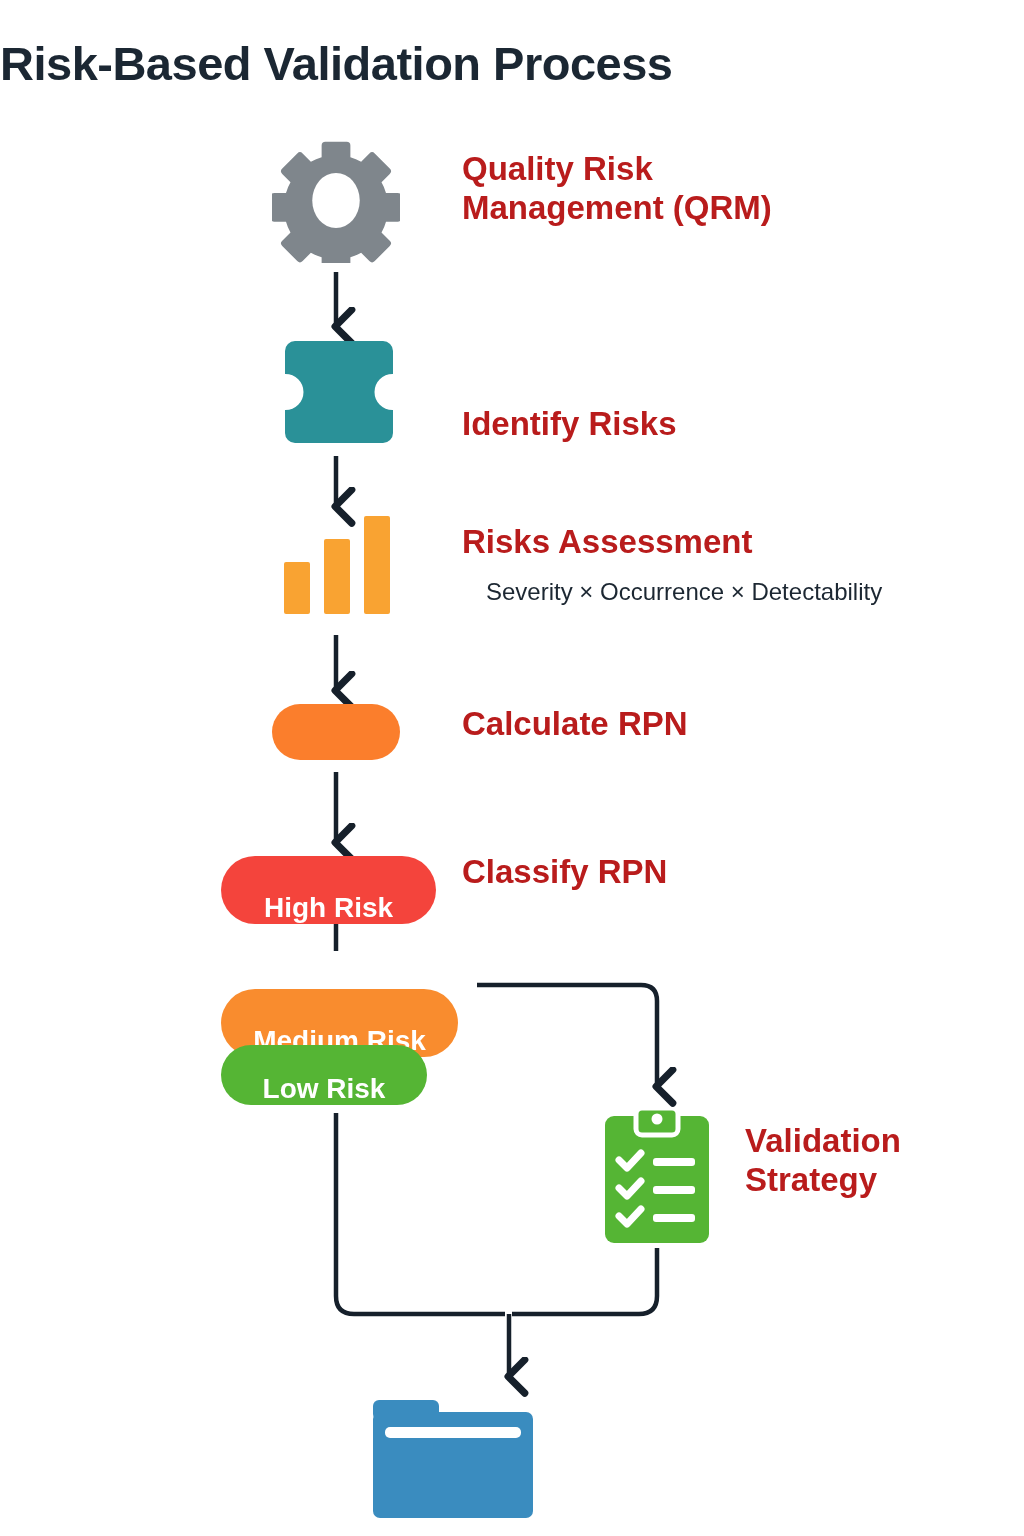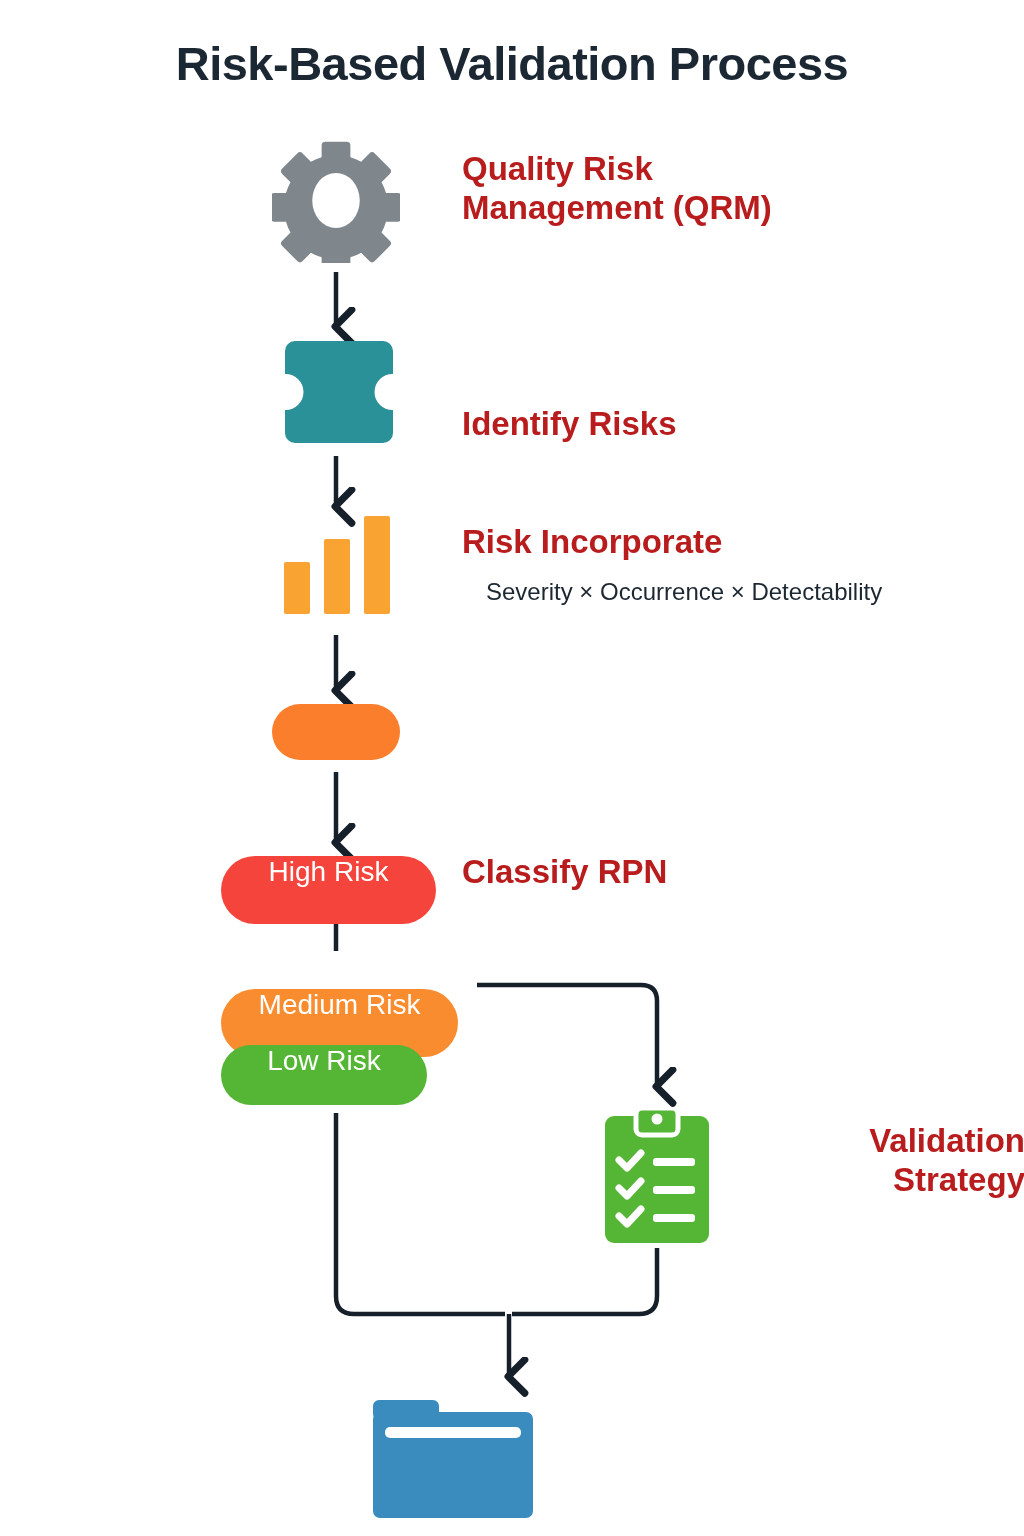--- a/index.html
+++ b/index.html
@@ -34,21 +34,21 @@
     line-height: 1.18;
     white-space: pre-line;
   }
 
   
   #title {
     position: absolute;
     left: 0;
     top: 36px;
     width: 1024px;
-    text-align: center;
+    text-align: left;
     font-size: 47px;
     font-weight: bold;
     letter-spacing: -0.5px;
     color: #1b2733;
   }
 
   
   .step-label {
     font-size: 33px;
     font-weight: 600;
@@ -75,25 +75,25 @@
   }
   .bar.b1 { left: 2px;  width: 26px; height: 52px; }
   .bar.b2 { left: 42px; width: 26px; height: 75px; }
   .bar.b3 { left: 82px; width: 26px; height: 98px; }
 
   
   .pill {
     position: absolute;
     border-radius: 999px;
     display: flex;
-    align-items: flex-start;
+    align-items: flex-end;
     justify-content: center;
     color: #ffffff;
     font-size: 28px;
-    font-weight: normal;
+    font-weight: bold;
   }
   #rpn-pill   { left: 272px; top: 704px; width: 128px; height: 56px; background: #FB7E2C; }
   #high-pill  { left: 221px; top: 856px;  width: 215px; height: 68px; background: #F4443C; }
   #med-pill   { left: 221px; top: 951px;  width: 237px; height: 68px; background: #F98C2E; margin-top: 38px; }
   #low-pill   { left: 221px; top: 1045px; width: 206px; height: 60px; background: #55B534; }
 
   
   #clipboard { left: 605px; top: 1108px; width: 104px; height: 135px; }
 
   
@@ -166,24 +166,25 @@
                V10 A10,10 0 0 1 10,0 Z"></path>
     </svg>
   </div>
   <div class="label step-label" style="left:462px; top:357px; width:520px;margin-top:48px;">Identify Risks</div>
 
   <div class="node" id="bars">
     <div class="bar b1"></div>
     <div class="bar b2"></div>
     <div class="bar b3"></div>
   </div>
-  <div class="label step-label" style="left:462px; top:523px; width:540px;">Risk Incorporate</div>
+  <div class="label step-label" style="left:462px; top:523px; width:540px;">Risks Assessment</div>
   <div class="label sub-label" style="left:440px; top:578px; width:560px;margin-left:46px;">Severity × Occurrence × Detectability</div>
 
   <div class="pill" id="rpn-pill"></div>
+  <div class="label step-label" style="left:462px; top:705px; width:520px;">Calculate RPN</div>
 
   <div class="label step-label" style="left:462px; top:853px; width:520px;">Classify RPN</div>
 
   <div class="pill" id="high-pill">
     <span>High Risk</span>
   </div>
   <div class="pill" id="med-pill">
     <span>Medium Risk</span>
   </div>
   <div class="pill" id="low-pill">
@@ -203,21 +204,21 @@
         <path d="M14,80 L22,88 L36,73"></path>
         <path d="M14,108 L22,116 L36,101"></path>
       </g>
       <g fill="#ffffff">
         <rect x="48" y="50" width="42" height="8" rx="3"></rect>
         <rect x="48" y="78" width="42" height="8" rx="3"></rect>
         <rect x="48" y="106" width="42" height="8" rx="3"></rect>
       </g>
     </svg>
   </div>
-  <div class="label step-label" style="left:745px; top:1122px; width:280px;text-align:right;">Validation
+  <div class="label step-label" style="left:745px; top:1122px; width:280px;">Validation
 Strategy</div>
 
   <div class="node" id="folder">
     <svg viewBox="0 0 160 118" width="160" height="118" xmlns="http://www.w3.org/2000/svg">
 
       <path fill="#3A8CBF" d="M6,0 H60 a6,6 0 0 1 6,6 V20 H6 A6,6 0 0 1 0,14 V6 A6,6 0 0 1 6,0 Z"></path>
 
       <rect x="0" y="12" width="160" height="106" rx="7" fill="#3A8CBF"></rect>
 
       <rect x="12" y="27" width="136" height="11" rx="5" fill="#ffffff"></rect>

